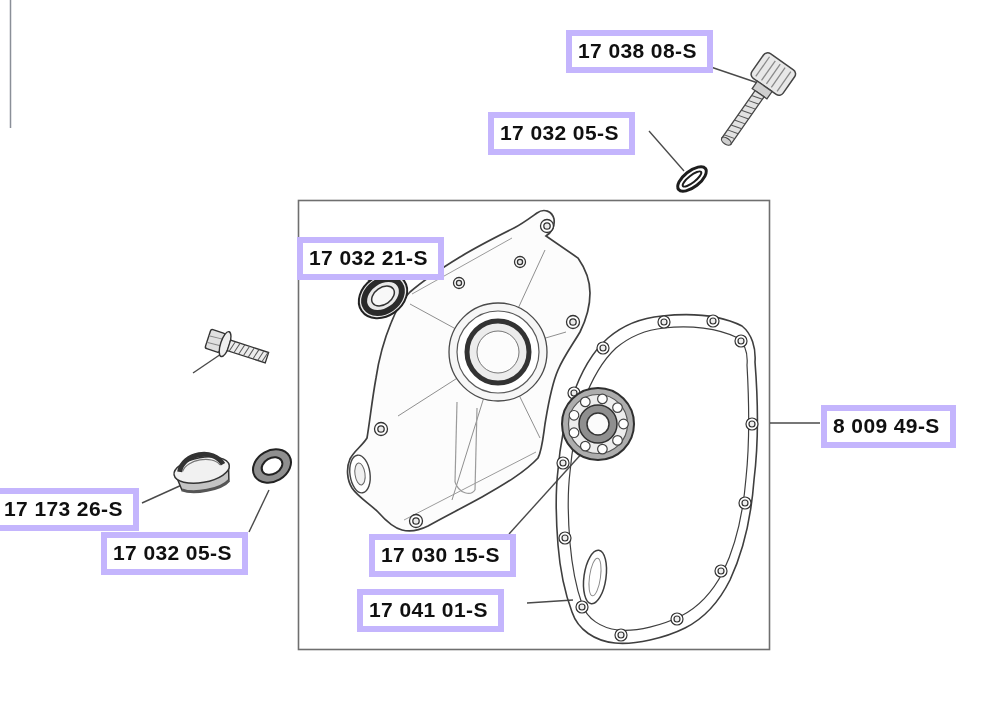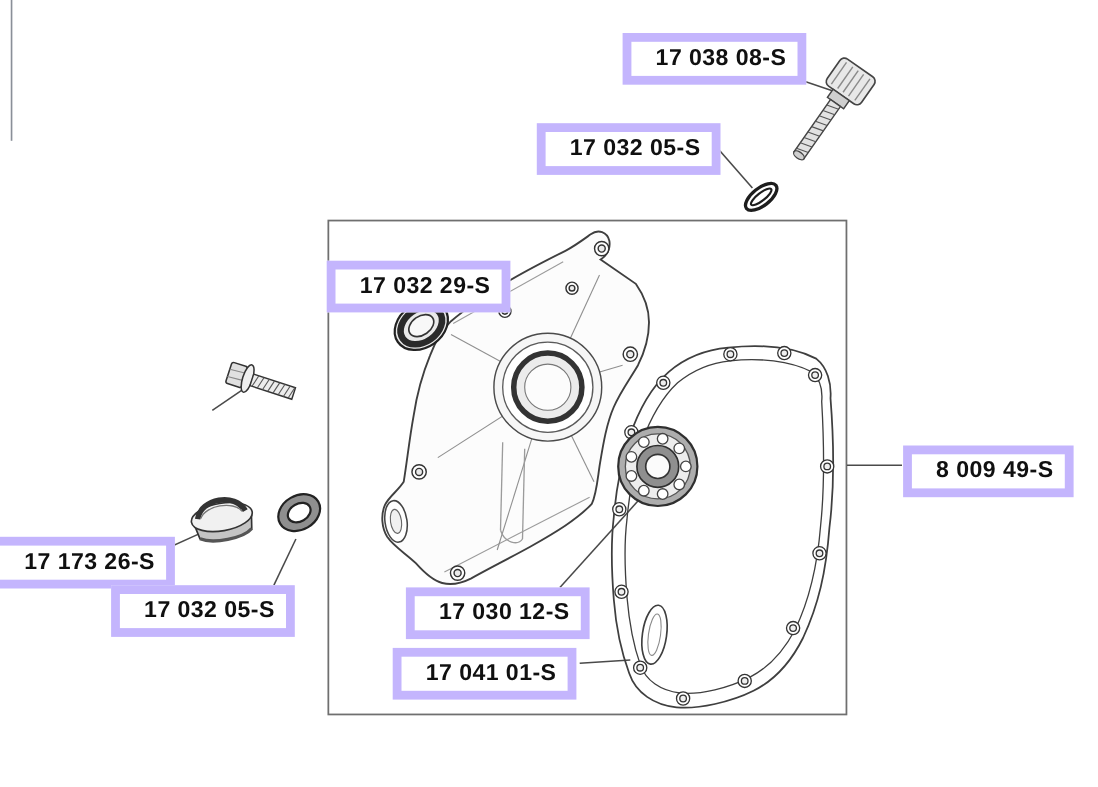--- a/index.html
+++ b/index.html
@@ -2,23 +2,23 @@
 <html><head>
 <meta charset="utf-8">
 <style>
   html,body{margin:0;padding:0;background:#ffffff;}
   .stage{
     position:relative;width:998px;height:715px;background:#ffffff;
     font-family:"Liberation Sans",sans-serif;overflow:hidden;
   }
   svg.art{position:absolute;left:0;top:0;}
   .part-label{
-    position:absolute;background:#ffffff;border:8px solid #c4b5fd;
+    position:absolute;background:#ffffff;border:6px solid #c4b5fd;
     color:#101010;font-weight:700;font-size:21px;line-height:1.15;
-    padding:3px 10px 4px 22px;white-space:nowrap;letter-spacing:.4px;
+    padding:3px 10px 4px 6px;white-space:nowrap;letter-spacing:.4px;
   }
 </style>
 </head>
 <body>
 
 <div class="stage">
 
   <svg class="art" width="998" height="715" viewBox="0 0 998 715">
 
     <line x1="10.5" y1="0" x2="10.5" y2="128" stroke="#8a8f98" stroke-width="1.5"></line>
@@ -222,26 +222,26 @@
     <g transform="rotate(-30 272 466)">
       <ellipse cx="272" cy="466" rx="20" ry="15.5" fill="#8f8f8f" stroke="#222" stroke-width="2"></ellipse>
       <ellipse cx="272" cy="466" rx="11" ry="8" fill="#ffffff" stroke="#222" stroke-width="2"></ellipse>
     </g>
   </svg>
 
   <div class="part-label" style="left:566px;top:30px;">17 038 08-S</div>
 
   <div class="part-label" style="left:488px;top:112px;">17 032 05-S</div>
 
-  <div class="part-label" style="left:297px;top:237px;">17 032 29-S</div>
+  <div class="part-label" style="left:297px;top:237px;">17 032 21-S</div>
 
 
   <div class="part-label" style="left:-8px;top:488px;">17 173 26-S</div>
 
   <div class="part-label" style="left:101px;top:532px;">17 032 05-S</div>
 
-  <div class="part-label" style="left:369px;top:534px;">17 030 12-S</div>
+  <div class="part-label" style="left:369px;top:534px;">17 030 15-S</div>
 
   <div class="part-label" style="left:357px;top:589px;">17 041 01-S</div>
 
   <div class="part-label" style="left:821px;top:405px;">8 009 49-S</div>
 
 </div>
 
 </body></html>

